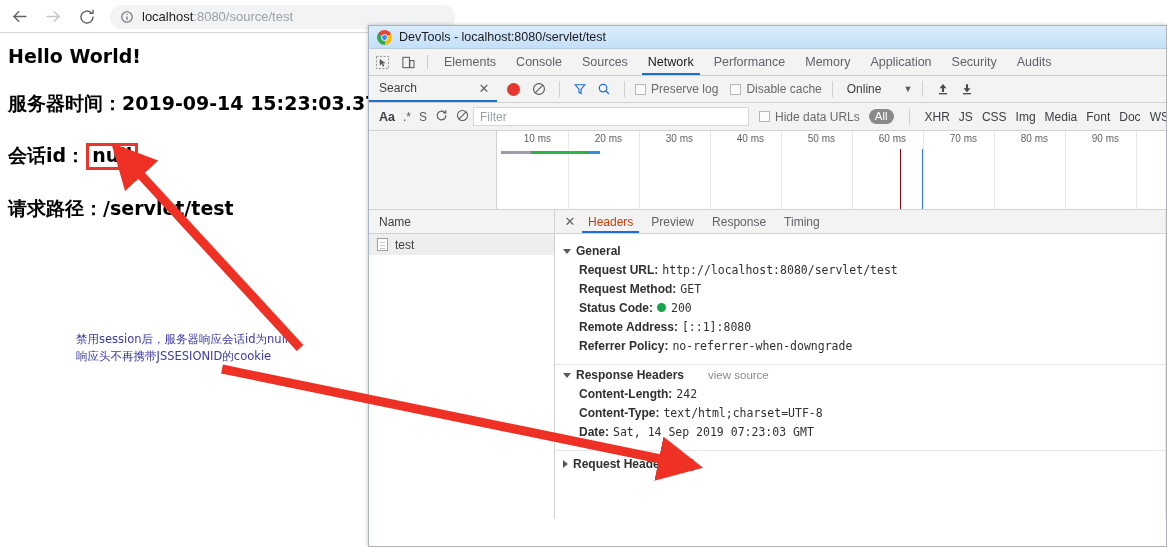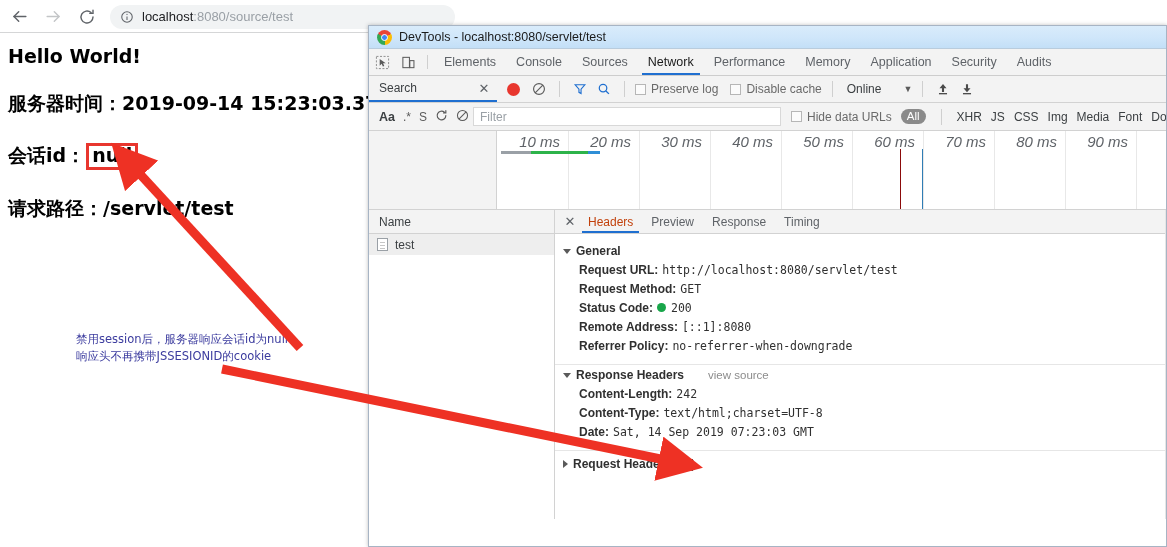--- a/index.html
+++ b/index.html
@@ -184,21 +184,21 @@
     height: 28px; background: #f3f3f3; display: flex; align-items: stretch;
     border-bottom: 1px solid #d2d2d2;
   }
   #search-opts {
     width: 128px; display: flex; align-items: center; gap: 8px; padding-left: 10px;
     font-size: 12px; color: #5a5a5a;
   }
   #search-opts .aa { font-weight: bold; font-size: 12.5px; color: #3c4043; }
   #filter-zone { flex: 1; display: flex; align-items: center; }
   #filter-input {
-    width: 308px; height: 19px; background: #ffffff; border: 1px solid #d8d8d8;
+    width: 276px; height: 19px; background: #ffffff; border: 1px solid #d8d8d8;
     margin-left: 4px; display: flex; align-items: center; padding: 0 6px;
     font-size: 12px; color: #9aa0a6;
   }
   #type-filters {
     display: flex; align-items: center; gap: 9px; margin-left: 10px;
     font-size: 12px; color: #3c4043; white-space: nowrap;
   }
   #type-filters .pill {
     background: #8a8a8a; color: #ffffff; border-radius: 9px;
     padding: 1px 6px 2px; font-size: 11.5px;
@@ -208,22 +208,22 @@
   #dt-timeline {
     height: 79px; background: #ffffff; display: flex;
     border-bottom: 1px solid #d2d2d2;
   }
   #tl-left { width: 128px; background: #f3f3f3; border-right: 1px solid #d2d2d2; }
   #tl-right { flex: 1; position: relative; }
   .tl-tick {
     position: absolute; top: 0; bottom: 0; width: 1px; background: #e8e8e8;
   }
   .tl-tick .lbl {
-    position: absolute; right: 9px; top: 2px; font-size: 15px;
-    color: #5f6368; white-space: nowrap; font-family: "Liberation Sans", sans-serif; font-style: italic;
+    position: absolute; right: 18px; top: 2px; font-size: 10px;
+    color: #5f6368; white-space: nowrap; font-family: "Liberation Sans", sans-serif;
   }
   #tl-bar { position: absolute; left: 4px; top: 20px; height: 3px; display: flex; }
   #tl-bar .seg-gray  { width: 30px; background: #9aa0a6; }
   #tl-bar .seg-green { width: 57px; background: #2db34a; }
   #tl-bar .seg-blue  { width: 12px; background: #2f8ed6; }
   .tl-event { position: absolute; top: 18px; bottom: 0; width: 1px; }
   #ev-red  { background: #8b0a0a; }
   #ev-blue { background: #2f7db5; }
 
   

